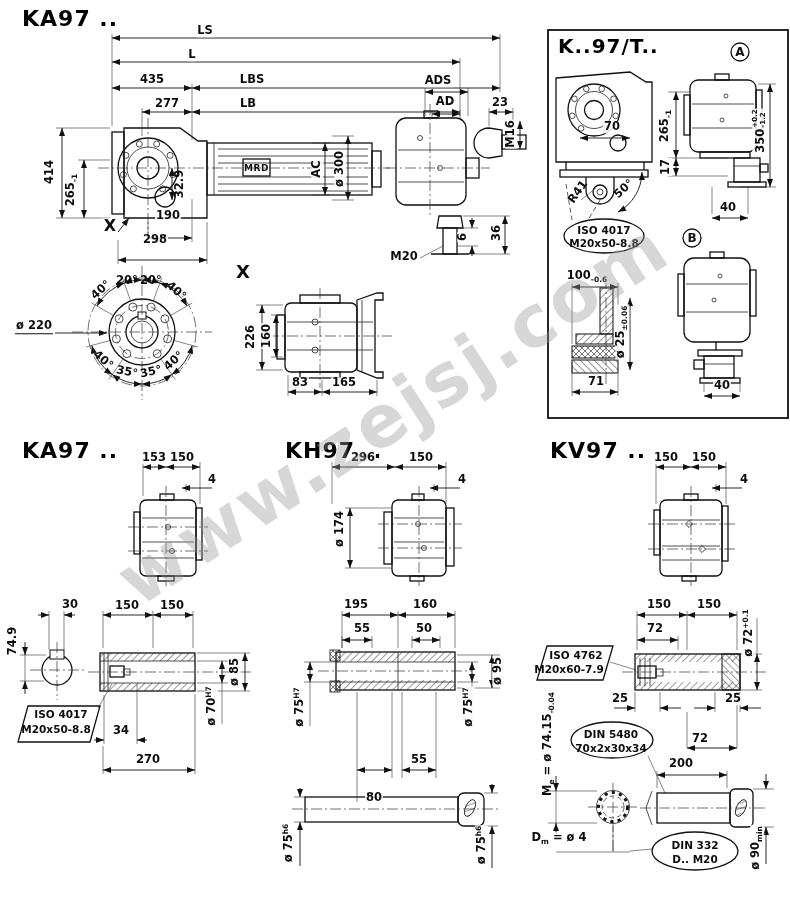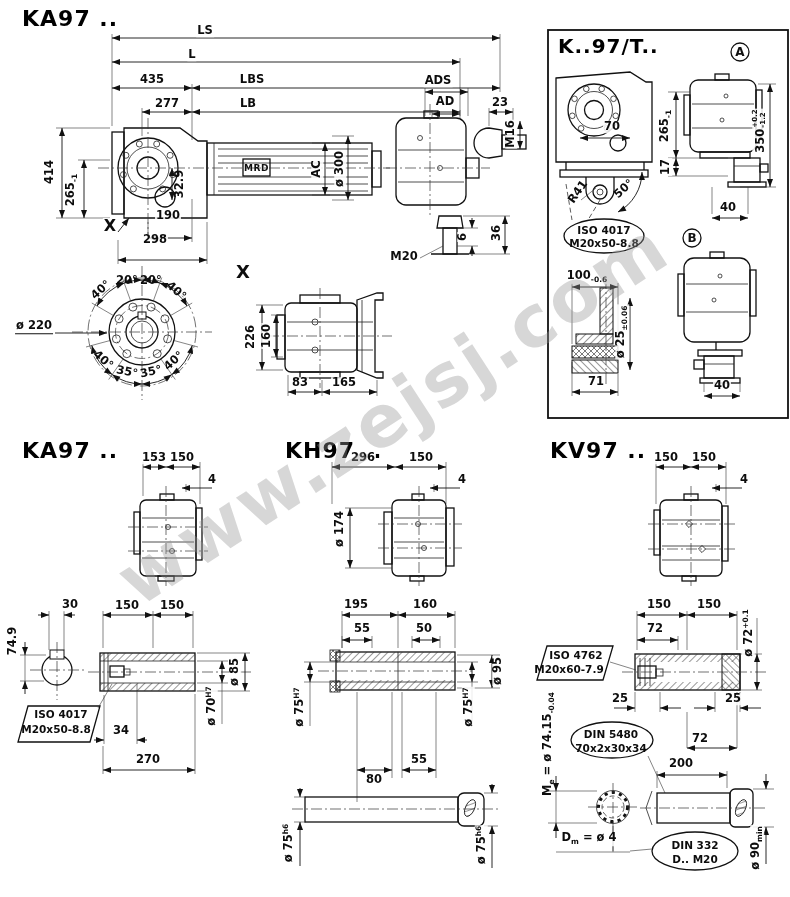--- a/index.html
+++ b/index.html
@@ -627,41 +627,41 @@
 <span class="lb" style="left:421px;top:458px">150</span>
 <span class="lb" style="left:462px;top:480px">4</span>
 <span class="lb v" style="left:340px;top:529px">ø 174</span>
 <span class="lb" style="left:356px;top:605px">195</span>
 <span class="lb" style="left:425px;top:605px">160</span>
 <span class="lb" style="left:362px;top:629px">55</span>
 <span class="lb" style="left:424px;top:629px">50</span>
 <span class="lb v" style="left:299px;top:707px"><span>ø 75</span><sup class="sup">H7</sup></span>
 <span class="lb v" style="left:498px;top:671px">ø 95</span>
 <span class="lb v" style="left:468px;top:707px"><span>ø 75</span><sup class="sup">H7</sup></span>
-<span class="lb" style="left:374px;top:780px">80</span>
+<span class="lb" style="left:374px;top:798px">80</span>
 <span class="lb" style="left:419px;top:760px">55</span>
 <span class="lb v" style="left:288px;top:843px"><span>ø 75</span><sup class="sup">h6</sup></span>
 <span class="lb v" style="left:481px;top:845px"><span>ø 75</span><sup class="sup">h6</sup></span>
 
 <span class="lb" style="left:666px;top:458px">150</span>
 <span class="lb" style="left:704px;top:458px">150</span>
 <span class="lb" style="left:744px;top:480px">4</span>
 <span class="lb" style="left:659px;top:605px">150</span>
 <span class="lb" style="left:709px;top:605px">150</span>
 <span class="lb" style="left:655px;top:629px">72</span>
 <span class="lb nt sm" style="left:576px;top:655px">ISO 4762</span>
 <span class="lb nt sm" style="left:569px;top:669px">M20x60-7.9</span>
 <span class="lb v" style="left:748px;top:633px"><span>ø 72</span><sup class="sup">+0.1</sup></span>
 <span class="lb" style="left:620px;top:699px">25</span>
 <span class="lb" style="left:733px;top:699px">25</span>
 <span class="lb" style="left:700px;top:739px">72</span>
 <span class="lb nt sm" style="left:611px;top:734px">DIN 5480</span>
 <span class="lb nt sm" style="left:611px;top:748px">70x2x30x34</span>
 <span class="lb v nt" style="left:549px;top:744px"><span>M</span><sub class="sb">e</sub><span> = ø 74.15</span><sub class="tol">-0.04</sub></span>
-<span class="lb" style="left:589px;top:839px"><span>D</span><sub class="sb">m</sub><span> = ø 4</span></span>
+<span class="lb" style="left:559px;top:839px"><span>D</span><sub class="sb">m</sub><span> = ø 4</span></span>
 <span class="lb" style="left:681px;top:764px">200</span>
 <span class="lb nt sm" style="left:695px;top:845px">DIN 332</span>
 <span class="lb nt sm" style="left:695px;top:859px">D.. M20</span>
 <span class="lb v" style="left:757px;top:848px"><span>ø 90</span><sub class="tol">min</sub></span>
 
 <div class="wm">www.zejsj.com</div>
 
 </div>
 
 </body></html>

